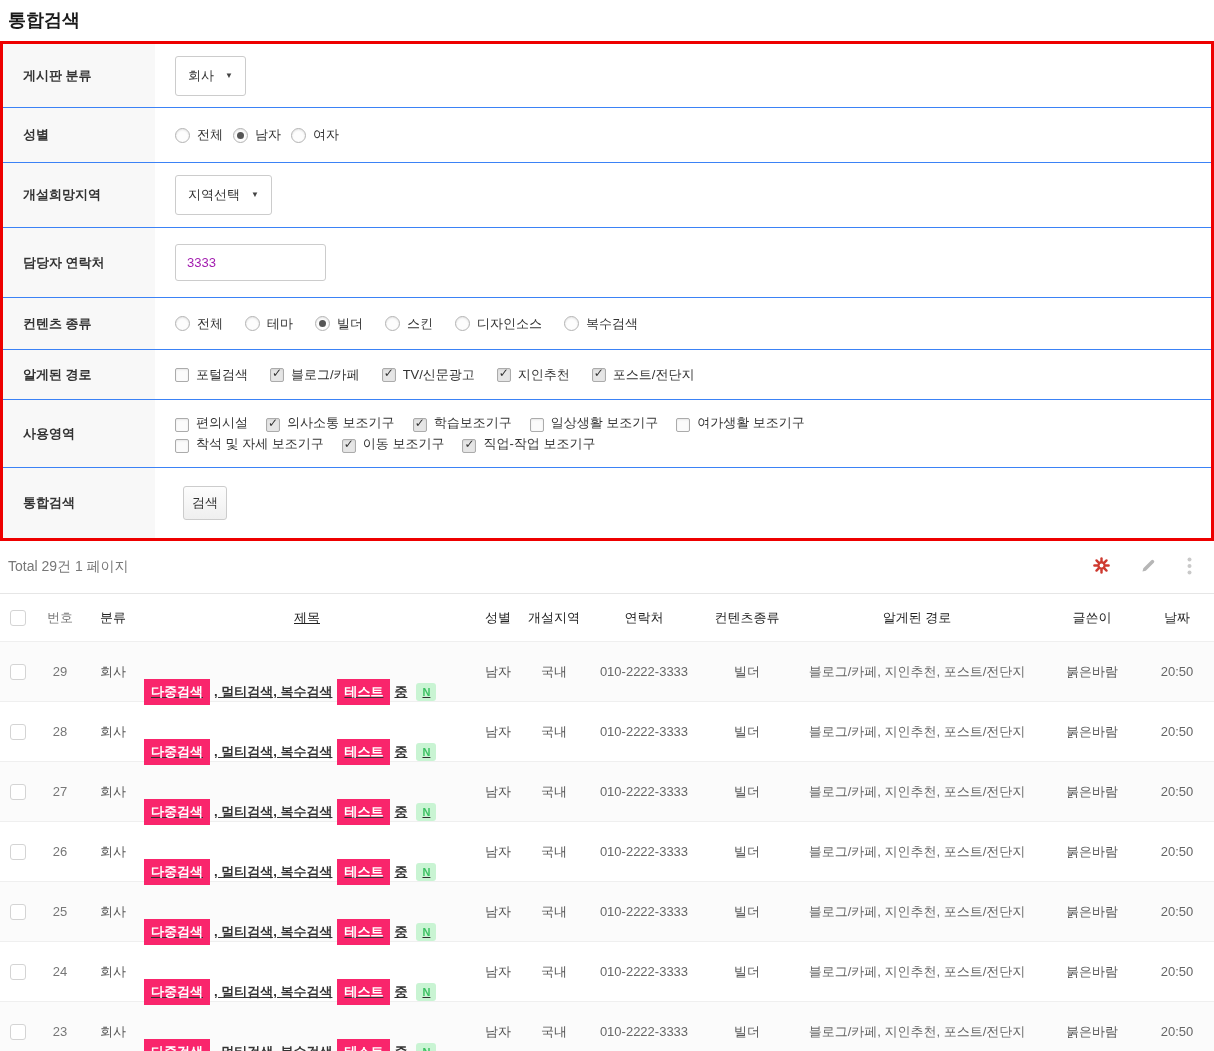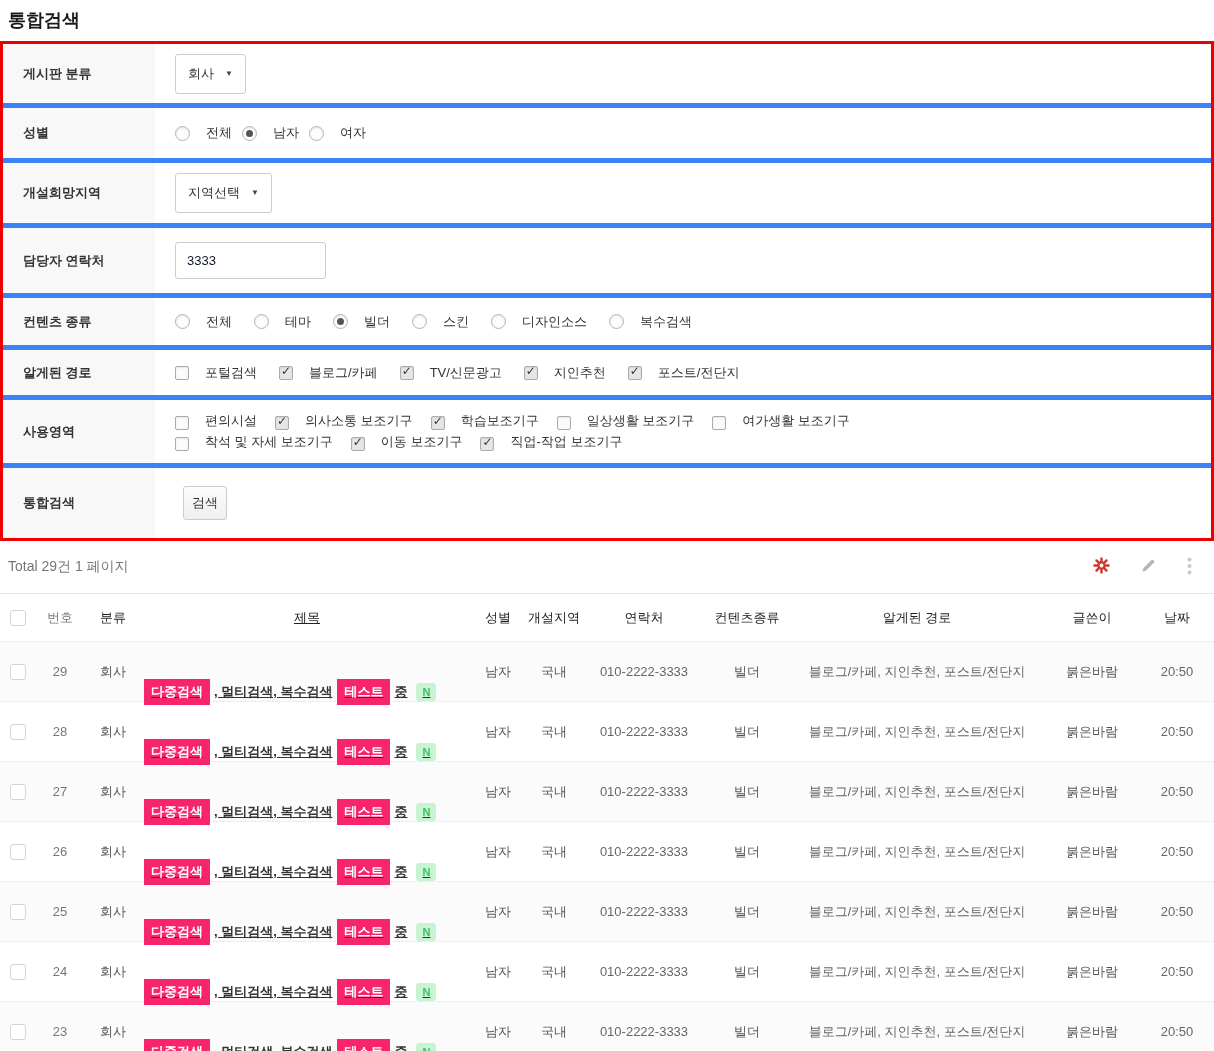--- a/index.html
+++ b/index.html
@@ -12,45 +12,45 @@
   *{box-sizing:border-box;}
   html,body{margin:0;padding:0;}
   body{
     width:1214px;height:1051px;overflow:hidden;background:#fff;
     font-family:"Liberation Sans","DejaVu Sans",sans-serif;color:#333;
   }
   h1.page-title{font-size:18px;font-weight:700;color:#1a1a1a;margin:8px 0 9px 8px;}
 
   
   .form{border:3px solid var(--form-border,#ee0000);}
-  .frow{display:flex;border-bottom:5px solid #3b82f6;background:#fff;}
+  .frow{display:flex;border-bottom:1px solid #3b82f6;background:#fff;}
   .frow:last-child{border-bottom:none;}
   .flabel{width:152px;flex-shrink:0;background:#f8f8f8;display:flex;align-items:center;
           padding-left:20px;font-size:13px;font-weight:700;color:#333;}
   .fcontent{flex:1;display:flex;align-items:center;padding-left:20px;}
   .h66{height:64px}.h55{height:55px}.h65{height:65px}.h70{height:70px}
   .h52{height:52px}.h50{height:50px}.h68{height:68px}
 
   .select{display:inline-flex;align-items:center;gap:11px;border:1px solid #ccc;border-radius:3px;
           background:#fff;padding:10px 12px;font-size:13px;color:#333;cursor:pointer;}
   .select .arr{font-size:8px;color:#444;line-height:1;}
 
   .opts{display:flex;align-items:center;flex-wrap:wrap;}
   .opts.gap-sm .opt{margin-right:10px;}
   .opts.gap-md .opt{margin-right:22px;}
-  .opt{display:inline-flex;align-items:center;gap:16px;font-size:13px;color:#333;cursor:pointer;white-space:nowrap;}
+  .opt{display:inline-flex;align-items:center;gap:7px;font-size:13px;color:#333;cursor:pointer;white-space:nowrap;}
   .rb{width:15px;height:15px;flex-shrink:0;border:1px solid #b3b3b3;border-radius:50%;
       background:#fdfdfd;box-shadow:inset 0 1px 2px rgba(0,0,0,.10);position:relative;}
   .opt.checked .rb::after{content:"";position:absolute;inset:3px;border-radius:50%;background:#555;}
   .cb{width:14px;height:14px;flex-shrink:0;border:1px solid #ababab;border-radius:2px;
       background:#fbfbfb;box-shadow:inset 0 1px 2px rgba(0,0,0,.08);position:relative;}
   .opt.checked .cb{background:#e6e6e6;}
   .opt.checked .cb::after{content:"✓";position:absolute;top:-3px;left:1px;font-size:12px;font-weight:700;color:#333;}
 
-  .tin{border:1px solid #ccc;border-radius:3px;height:37px;padding:0 11px;font-size:13px;color:#0f172a;
+  .tin{border:1px solid #ccc;border-radius:3px;height:37px;padding:0 11px;font-size:13px;color:#a21caf;
        font-family:inherit;outline:none;}
   .contact-in{width:151px;}
   .search-in{width:181px;}
   .btn{margin-left:8px;border:1px solid #ccc;border-radius:3px;background:linear-gradient(#fdfdfd,#efefef);
        padding:7px 8px;font-size:13px;color:#333;cursor:pointer;font-family:inherit;}
   .usage-wrap{display:flex;flex-direction:column;align-items:flex-start;justify-content:center;gap:3px;}
   .usage-wrap .opts .opt{margin-right:18px;align-items:flex-end;}
 
   
   .toolbar{display:flex;align-items:center;justify-content:space-between;height:52px;padding:0 22px 0 8px;}

